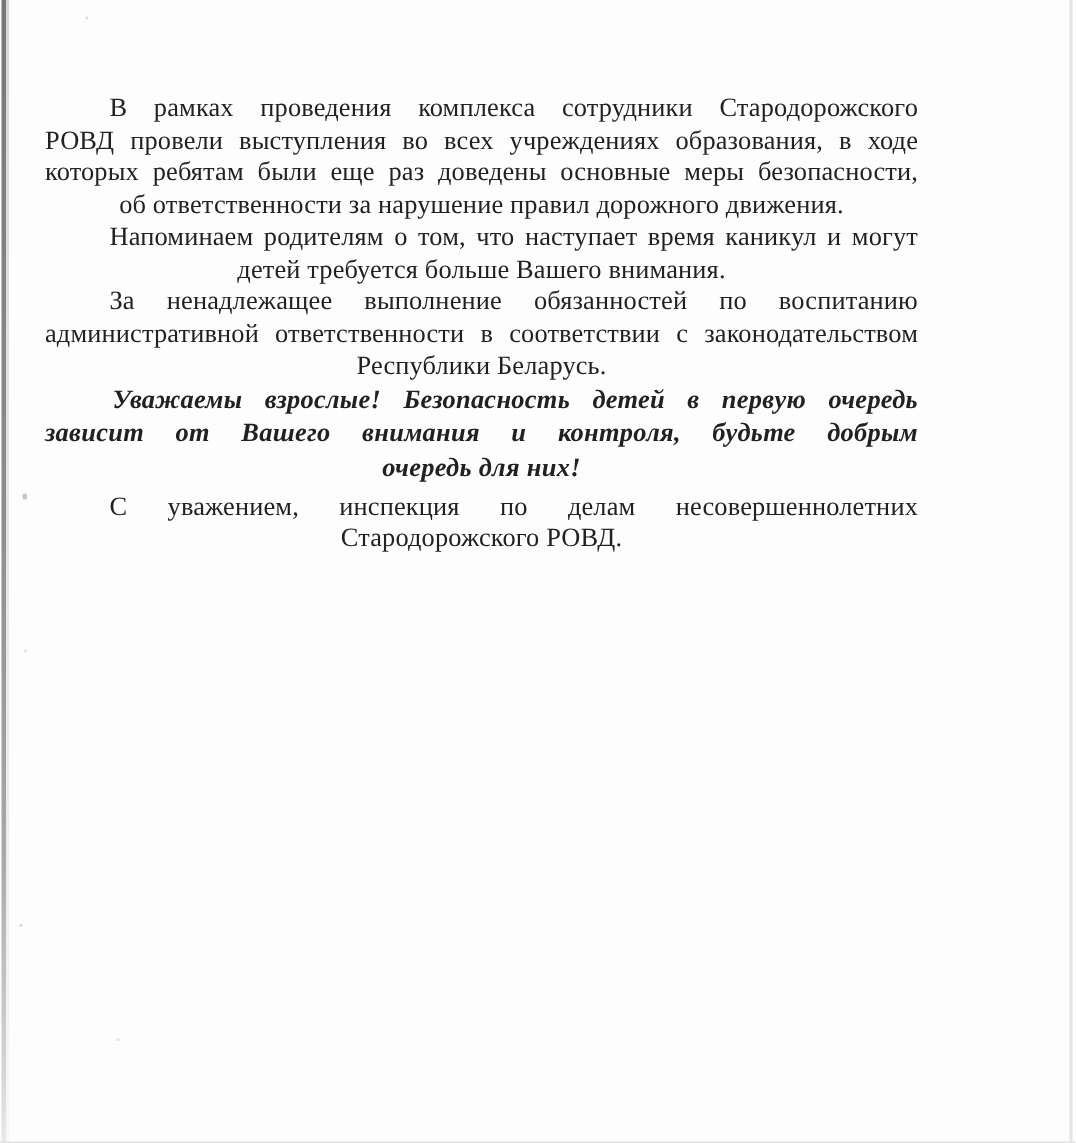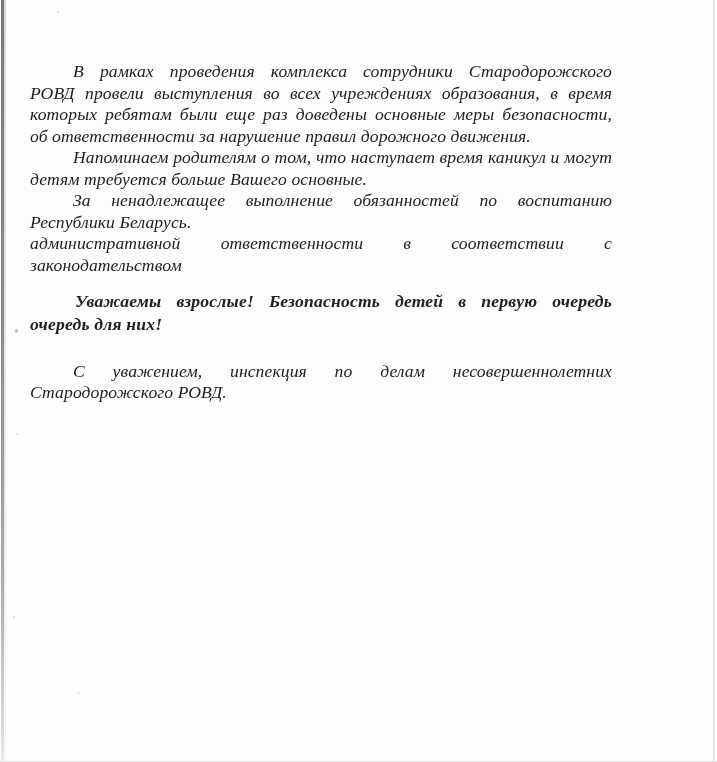--- a/index.html
+++ b/index.html
@@ -60,36 +60,36 @@
   .text-block {
     position: absolute;
     left: 30px;
     top: 61px;
     width: 582px;
     font-size: 17.6px;
     line-height: 21.5px;
     letter-spacing: 0.1px;
   }
   .para { margin: 0; padding: 0; }
-  .para .line { display: block; font-style: italic; }
+  .para .line { display: block; }
   .line.just {
     text-align: justify;
     text-align-last: justify;
   }
-  .line.plain { text-align: left; }
+  .line.plain { text-align: center; }
   .line.indent { text-indent: 43px; }
   .para.appeal {
-    margin-top: 14px;
+    margin-top: 0;
     font-weight: bold;
     font-style: italic;
     line-height: 22.8px;
     letter-spacing: 0.2px;
   }
   .para.appeal .line.indent { text-indent: 45px; }
-  .para.signature { margin-top: 25px; }
+  .para.signature { margin-top: 4px; }
 </style>
 </head>
 <body>
 
 <div class="page">
 
   <div class="edge-left"></div>
   <div class="edge-left-halo"></div>
   <div class="edge-right"></div>
   <div class="edge-bottom"></div>
@@ -97,38 +97,39 @@
   <div class="speck s1"></div>
   <div class="speck s2"></div>
   <div class="speck s3"></div>
   <div class="speck s4"></div>
   <div class="speck s5"></div>
 
   <div class="text-block">
 
     <p class="para intro">
       <span class="line just indent">В рамках проведения комплекса сотрудники Стародорожского</span>
-      <span class="line just">РОВД провели выступления во всех учреждениях образования, в время</span>
+      <span class="line just">РОВД провели выступления во всех учреждениях образования, в ходе</span>
       <span class="line just">которых ребятам были еще раз доведены основные меры безопасности,</span>
       <span class="line plain">об ответственности за нарушение правил дорожного движения.</span>
     </p>
 
     <p class="para reminder">
       <span class="line just indent">Напоминаем родителям о том, что наступает время каникул и могут</span>
-      <span class="line plain">детям требуется больше Вашего основные.</span>
+      <span class="line plain">детей требуется больше Вашего внимания.</span>
     </p>
 
     <p class="para liability">
       <span class="line just indent">За ненадлежащее выполнение обязанностей по воспитанию</span>
+      <span class="line just">административной ответственности в соответствии с законодательством</span>
       <span class="line plain">Республики Беларусь.</span>
-      <span class="line just">административной ответственности в соответствии с законодательством</span>
     </p>
 
     <p class="para appeal">
       <span class="line just indent">Уважаемы взрослые! Безопасность детей в первую очередь</span>
+      <span class="line just">зависит от Вашего внимания и контроля, будьте добрым</span>
       <span class="line plain">очередь для них!</span>
     </p>
 
     <p class="para signature">
       <span class="line just indent">С уважением, инспекция по делам несовершеннолетних</span>
       <span class="line plain">Стародорожского РОВД.</span>
     </p>
 
   </div>
 </div>

